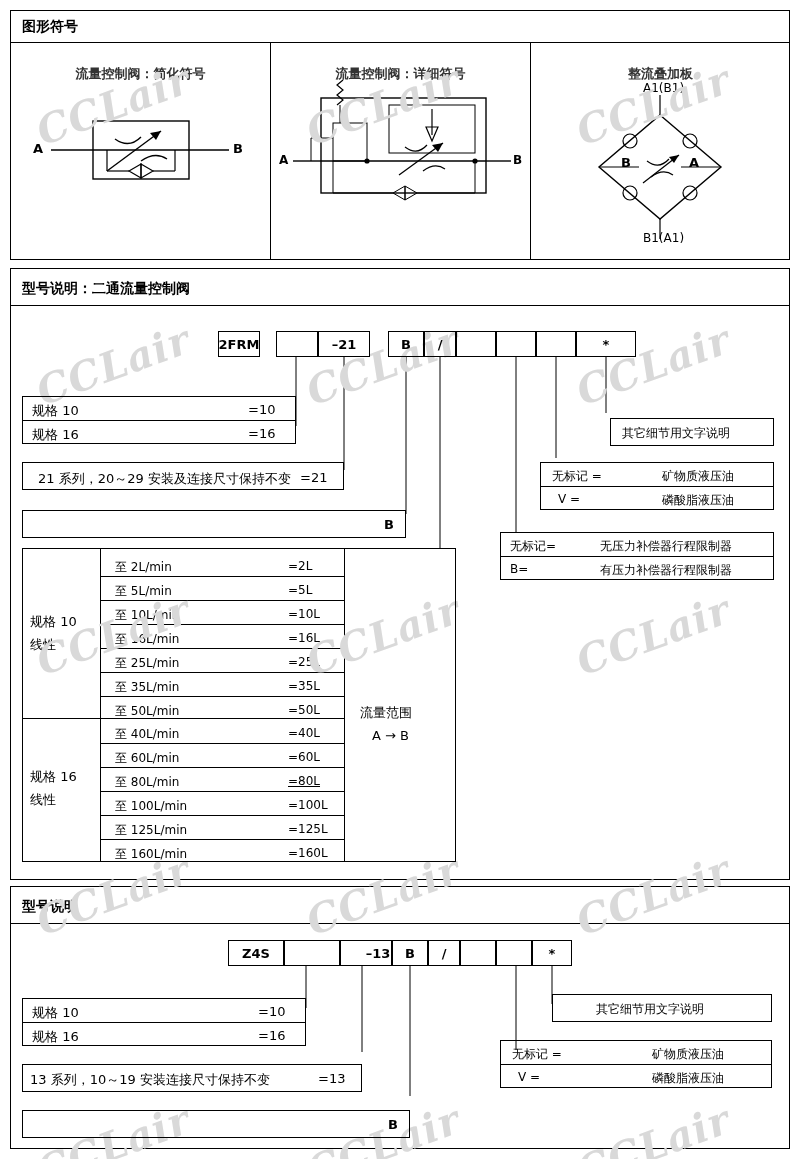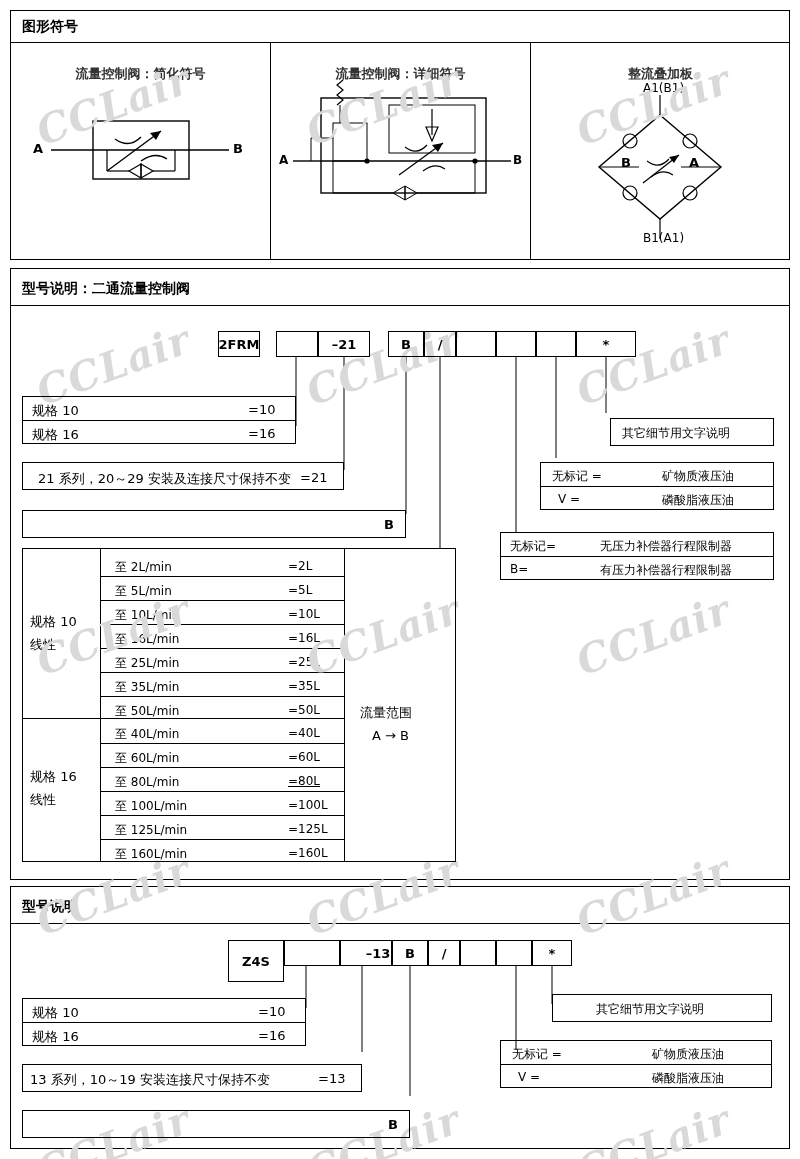--- a/index.html
+++ b/index.html
@@ -306,21 +306,21 @@
   </div>
 
   <div class="lbl cn" style="left:360px; top:704px; font-size:13px;">流量范围</div>
   <div class="lbl cn" style="left:372px; top:728px; font-size:13px;">A → B</div>
 
   <div class="box" style="left:10px; top:886px; width:780px; height:263px;"></div>
   <div class="line" style="left:10px; top:923px; width:780px; height:1px;"></div>
   <div class="lbl hdr cn" style="left:22px; top:898px;">型号说明</div>
 
   <div style="position:absolute; left:0; top:0;">
-    <div class="codebox" style="left:228px; top:940px; width:56px; height:42px;">Z4S</div>
+    <div class="codebox" style="left:228px; top:940px; width:56px; height:26px;">Z4S</div>
     <div class="codebox" style="left:284px; top:940px; width:56px; height:26px;"></div>
     <div class="codebox" style="left:340px; top:940px; width:52px; height:26px;padding-left:24px;">–13</div>
     <div class="codebox" style="left:392px; top:940px; width:36px; height:26px;">B</div>
     <div class="codebox" style="left:428px; top:940px; width:32px; height:26px;">/</div>
     <div class="codebox" style="left:460px; top:940px; width:36px; height:26px;"></div>
     <div class="codebox" style="left:496px; top:940px; width:36px; height:26px;"></div>
     <div class="codebox" style="left:532px; top:940px; width:40px; height:26px;">*</div>
   </div>
 
   <svg width="800" height="263" style="left:0; top:886px;">

